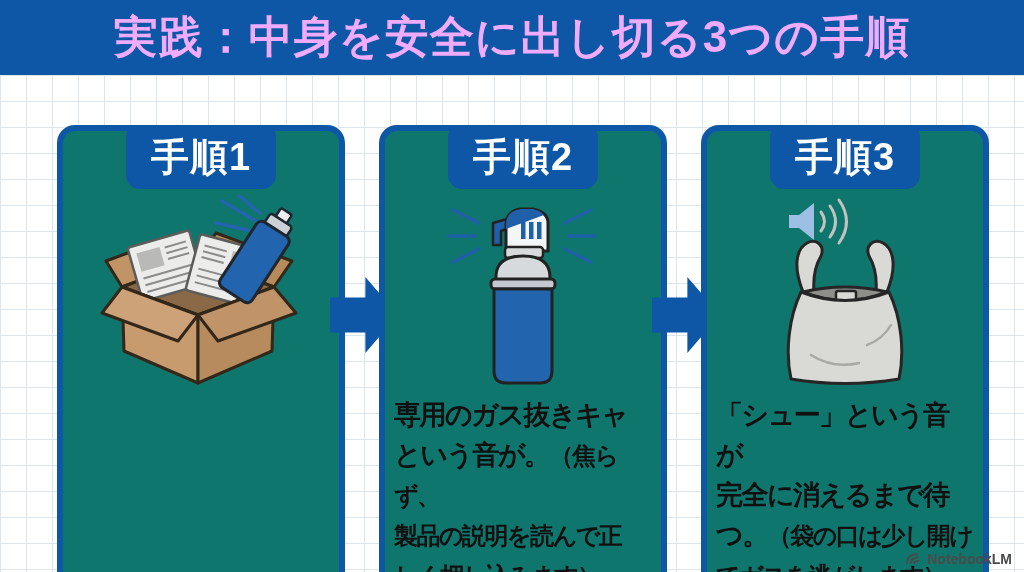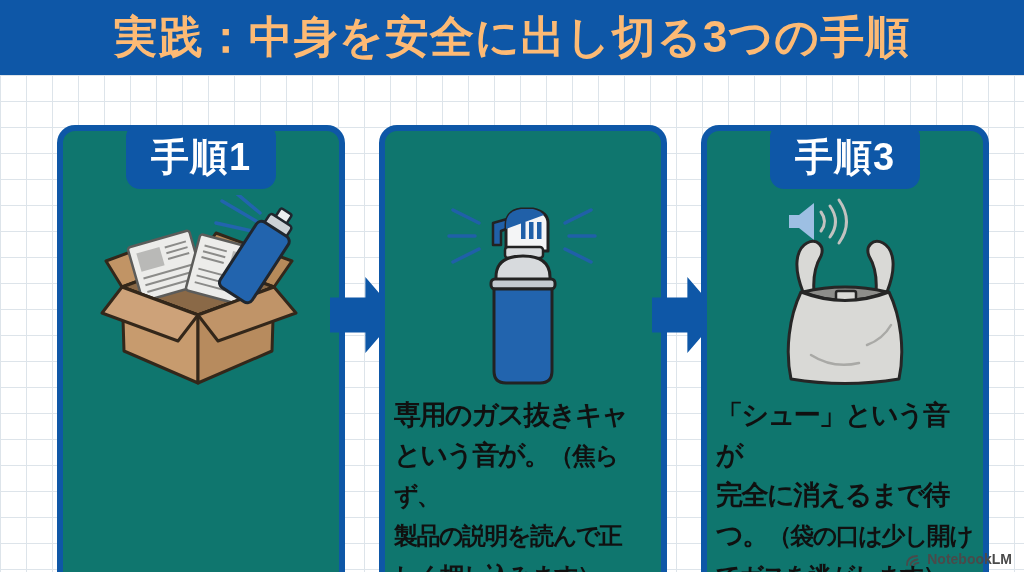--- a/index.html
+++ b/index.html
@@ -18,21 +18,21 @@
       linear-gradient(90deg, var(--grid_line) 1px, transparent 1px);
     background-size:26px 26px;
     background-position:0 75px;
   }
   .header{
     position:absolute;top:0;left:0;width:1024px;height:75px;
     background:var(--brand_blue);
     display:flex;align-items:center;justify-content:center;
   }
   .header h1{
-    color:#fdba74;font-size:44px;font-weight:900;letter-spacing:1px;
+    color:#f0abfc;font-size:44px;font-weight:900;letter-spacing:1px;
     white-space:nowrap;
   }
   .card{
     position:absolute;top:125px;width:288px;height:526px;
     background:#0f766e;
     border:6px solid var(--brand_blue);
     border-bottom-width:10px;
     border-radius:18px;
   }
   .card.c1{left:57px;}
@@ -63,21 +63,21 @@
   .caption .note{font-size:24px;}
   .arrow{
     position:absolute;top:277px;width:68px;height:76px;
     background:var(--brand_blue);
     clip-path:polygon(0 27%,52% 27%,52% 0,100% 50%,52% 100%,52% 73%,0 73%);
   }
   .arrow.a1{left:330px;}
   .arrow.a2{left:652px;}
   .footer{
     position:absolute;right:12px;bottom:5px;
-    display:flex;align-items:flex-end;gap:5px;
+    display:flex;align-items:flex-start;gap:5px;
     color:#4a4a4a;
   }
   .footer span{font-size:14px;font-weight:700;letter-spacing:0;}
   svg{display:block;}
 </style>
 </head>
 <body>
 
 <div class="header">
   <h1>実践：中身を安全に出し切る3つの手順</h1>
@@ -143,20 +143,23 @@
         <rect x="0" y="19" width="38" height="78" rx="6" fill="#2264ae" stroke="#20262e" stroke-width="3"></rect>
       </g>
     </svg>
   </div>
   <p class="caption"></p>
 </div>
 
 <div class="arrow a1"></div>
 
 <div class="card c2">
+  <div class="tab">
+    <span>手順2</span>
+  </div>
   <div class="illo">
     <svg width="152" height="192" viewBox="0 0 152 192">
 
       <g stroke="#2060a8" stroke-width="3.5" stroke-linecap="round">
         <line x1="32" y1="28" x2="6" y2="15"></line>
         <line x1="28" y1="41" x2="2" y2="41"></line>
         <line x1="32" y1="54" x2="6" y2="67"></line>
         <line x1="118" y1="28" x2="144" y2="15"></line>
         <line x1="122" y1="41" x2="148" y2="41"></line>
         <line x1="118" y1="54" x2="144" y2="67"></line>

